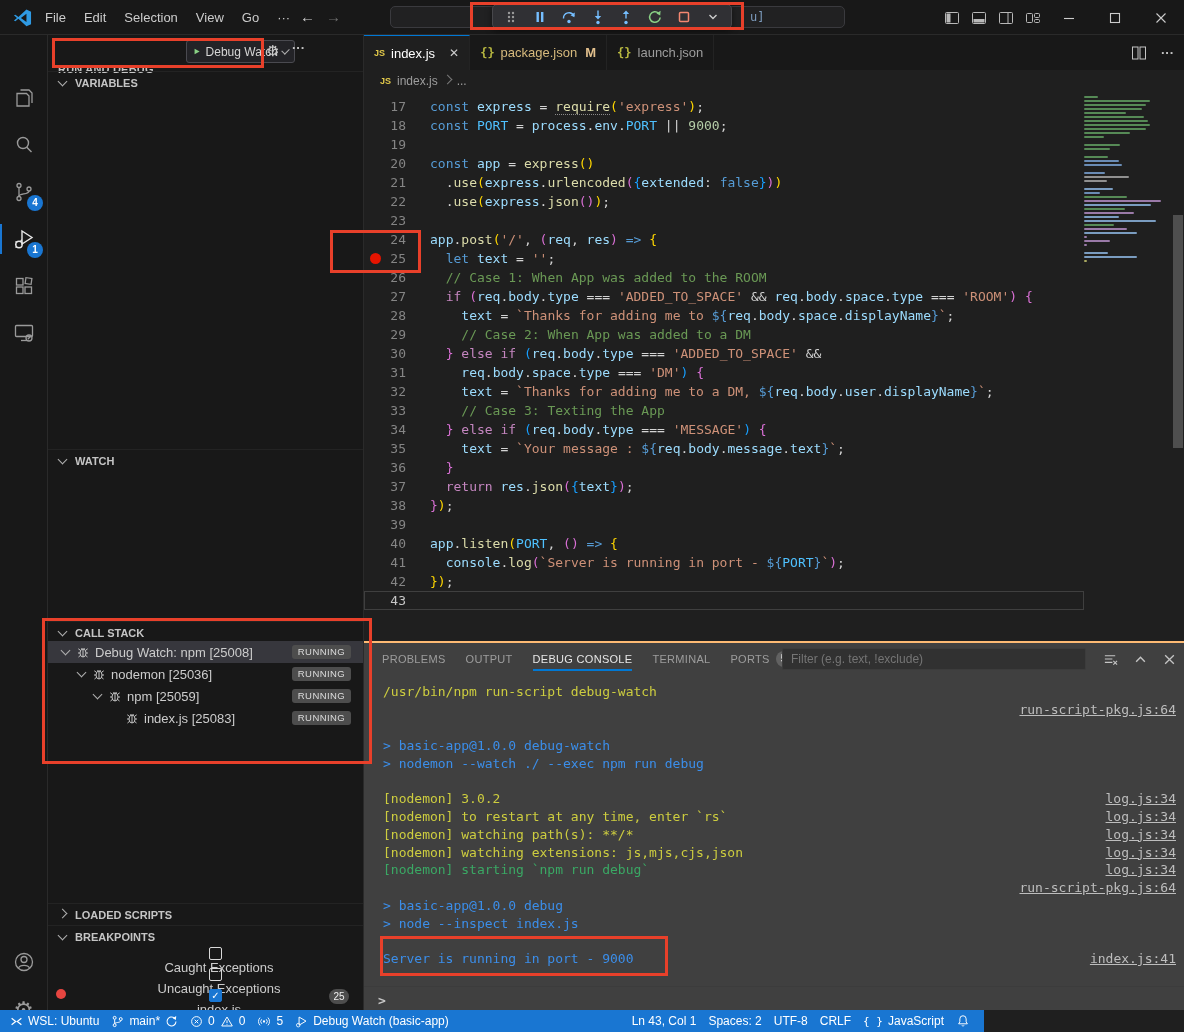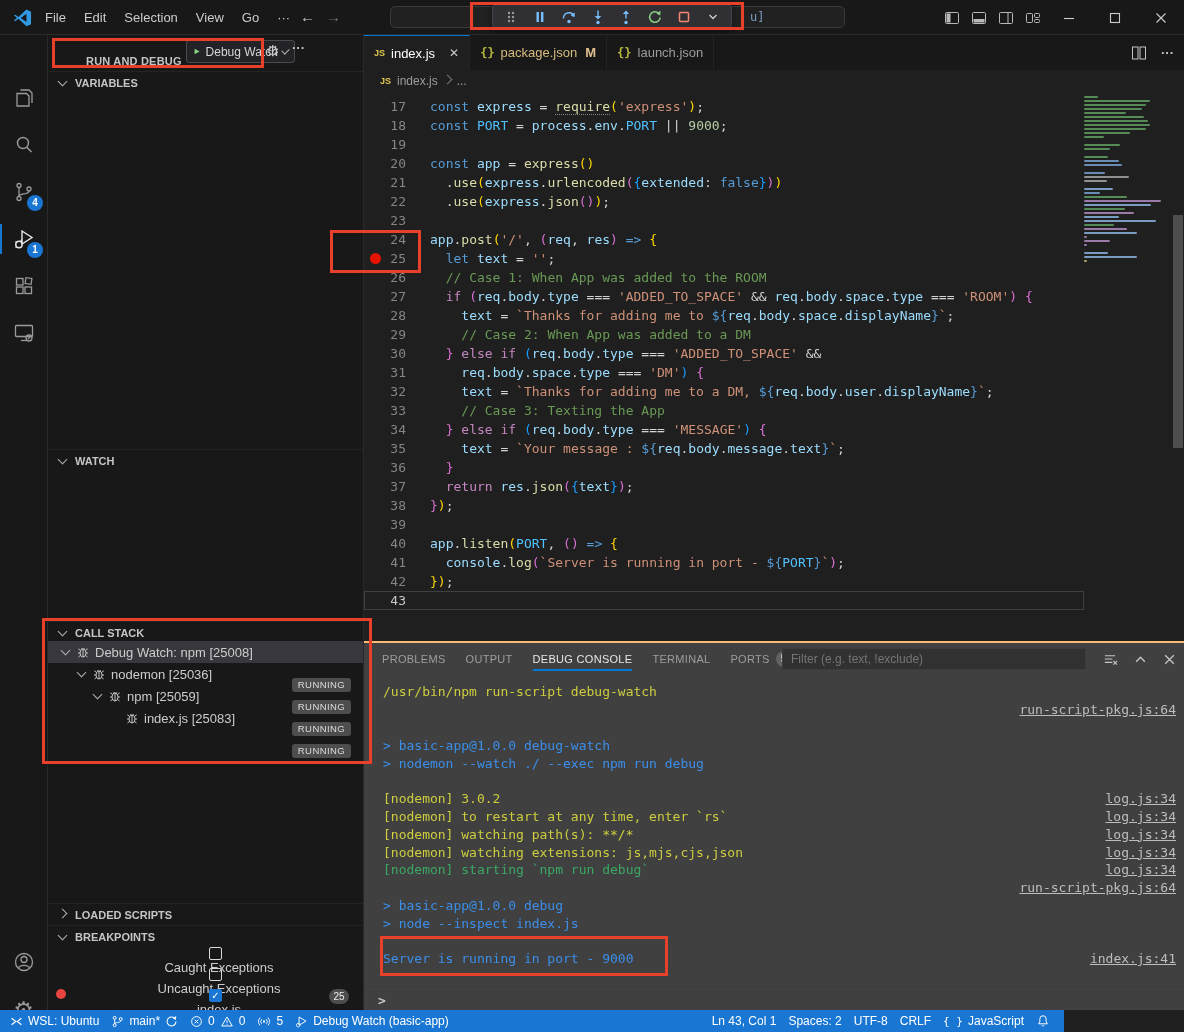--- a/index.html
+++ b/index.html
@@ -23,32 +23,32 @@
   
   .activitybar{position:absolute;left:0;top:35px;width:48px;height:975px;background:#181818;border-right:1px solid #2a2a2a;box-sizing:border-box;}
   .act-item{position:absolute;left:0;width:47px;height:46px;display:flex;align-items:center;justify-content:center;color:#9a9a9a;}
   .act-item.active{color:#e7e7e7;}
   .act-item.active:before{content:"";position:absolute;left:0;top:8px;bottom:8px;width:2px;background:#1976d2;}
   .act-badge{position:absolute;right:4px;bottom:4px;min-width:16px;height:16px;border-radius:9px;background:#1976d2;color:#fff;font-size:10px;line-height:16px;text-align:center;font-weight:bold;}
   .gear-glyph{font-size:23px;color:#9a9a9a;}
   
   .sidebar{position:absolute;left:48px;top:35px;width:316px;height:975px;background:#181818;border-right:1px solid #2a2a2a;box-sizing:border-box;}
   .sb-head{position:absolute;left:0;top:0;right:0;height:33px;}
-  .sb-title{position:absolute;left:10px;top:20px;font-size:11px;font-weight:bold;color:#c5c5c5;letter-spacing:.2px;margin-left:28px;}
+  .sb-title{position:absolute;left:10px;top:28px;font-size:11px;font-weight:bold;color:#c5c5c5;letter-spacing:.2px;}
   .launch-dd{position:absolute;left:138px;top:5px;width:109px;height:23px;background:#232327;border:1px solid #4a4a50;border-radius:3px;display:flex;align-items:center;box-sizing:border-box;padding:0 6px;gap:5px;}
   .launch-label{font-size:12px;color:#d6d6d6;white-space:nowrap;}
   .sb-gear{position:absolute;left:218px;top:7px;font-size:15px;color:#c5c5c5;}
   .sb-dots{position:absolute;left:244px;top:5px;color:#c5c5c5;font-weight:bold;}
   .chev{display:inline-block;width:6px;height:6px;border-right:1.4px solid #b0b0b0;border-bottom:1.4px solid #b0b0b0;transform:rotate(45deg);margin-top:-3px;}
   .chev.right{transform:rotate(-45deg);}
   .sec-head{position:absolute;left:0;right:0;height:22px;display:flex;align-items:center;gap:9px;padding-left:11px;border-top:1px solid #232323;font-size:11px;font-weight:bold;color:#c5c5c5;box-sizing:border-box;}
   #callstack{position:absolute;left:0;right:0;top:606px;}
   .cs-row{position:relative;height:22px;display:flex;align-items:center;font-size:13px;color:#cccccc;}
   .cs-row.sel{background:#37373d;}
-  .cs-badge{position:absolute;right:12px;top:4px;background:#4d4d4d;color:#dcdcdc;font-size:9.5px;padding:1px 6px 2px;border-radius:3px;letter-spacing:.4px;margin-top:33px;}
+  .cs-badge{position:absolute;right:12px;top:4px;background:#4d4d4d;color:#dcdcdc;font-size:9.5px;padding:1px 6px 2px;border-radius:3px;letter-spacing:.4px;}
   .bug-ic{margin:0 5px 0 7px;}
   #bprows{position:absolute;left:0;right:0;top:912px;}
   .bp-row{position:relative;height:21px;display:flex;align-items:center;font-size:13px;color:#cccccc;padding-left:27px;flex-direction:column;}
   .bp-red{position:absolute;left:8px;width:10px;height:10px;border-radius:50%;background:#e64540;}
   .cb{width:13px;height:13px;border:1.6px solid #d9d9d9;border-radius:2px;margin-right:7px;box-sizing:border-box;background:transparent;flex:none;}
   .cb.checked{background:#1976d2;border-color:#1976d2;color:#fff;font-size:10px;line-height:11px;text-align:center;}
   .bp-count{position:absolute;right:14px;background:#4d4d4d;color:#f0f0f0;font-size:10px;min-width:20px;height:15px;line-height:15px;border-radius:8px;text-align:center;}
   
   .main{position:absolute;left:364px;top:35px;width:820px;height:606px;}
   .tabbar{position:absolute;left:0;top:0;right:0;height:35px;background:#181818;display:flex;}
@@ -85,21 +85,21 @@
   .ptab.active:after{content:"";position:absolute;left:0;right:0;bottom:4px;height:1.5px;background:#0078d4;}
   .ptab-badge{background:#616161;color:#fff;font-size:10px;min-width:16px;height:16px;line-height:16px;border-radius:9px;text-align:center;}
   .filter-box{position:absolute;right:98px;top:5px;width:304px;height:22px;background:#313131;border:1px solid #3c3c3c;border-radius:2px;color:#8f8f8f;font-size:12px;font-family:"Liberation Sans",sans-serif;padding:0 8px;box-sizing:border-box;}
   .panel-icons{position:absolute;right:8px;top:0;height:32px;display:flex;align-items:center;gap:16px;color:#c5c5c5;}
   #console{position:absolute;left:0;top:40px;right:0;}
   .console-line{height:17.8px;display:flex;align-items:center;padding:0 8px 0 19px;font:13px "DejaVu Sans Mono",monospace;color:#cccccc;}
   .cl-yellow{color:#cdcd3f}.cl-blue{color:#3b8eea}.cl-green{color:#3aa864}
   .console-link{margin-left:auto;color:#bdbdbd;text-decoration:underline;white-space:nowrap;}
   .console-input{position:absolute;left:0;right:0;top:343px;height:26px;border-top:1px solid #3c3c3c;display:flex;align-items:center;padding-left:14px;color:#c8c8c8;font:bold 13px "DejaVu Sans Mono",monospace;}
   
-  .statusbar{position:absolute;left:0;top:1010px;width:1064px;height:22px;background:#1976d2;color:#ffffff;display:flex;align-items:center;font-size:12px;}
+  .statusbar{position:absolute;left:0;top:1010px;width:984px;height:22px;background:#1976d2;color:#ffffff;display:flex;align-items:center;font-size:12px;}
   .sb-item{display:flex;align-items:center;gap:5px;padding:0 6px;height:22px;white-space:nowrap;}
   .sb-left{display:flex;align-items:center;padding-left:4px;}
   .sb-right{display:flex;align-items:center;margin-left:auto;padding-right:8px;}
   
   .anno{position:absolute;border:3px solid #e8402a;box-sizing:border-box;z-index:60;pointer-events:none;}
 </style>
 </head>
 <body>
 
 <div id="app">

